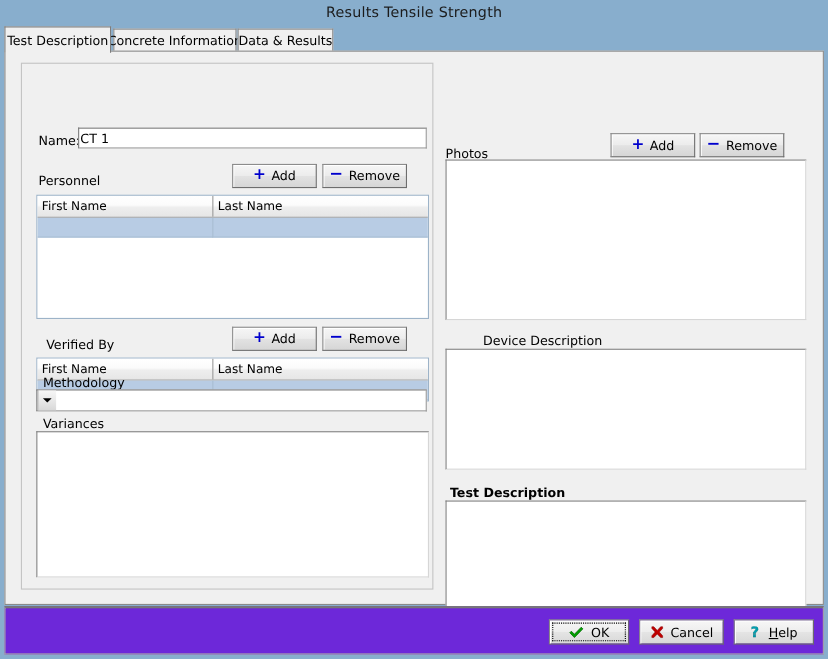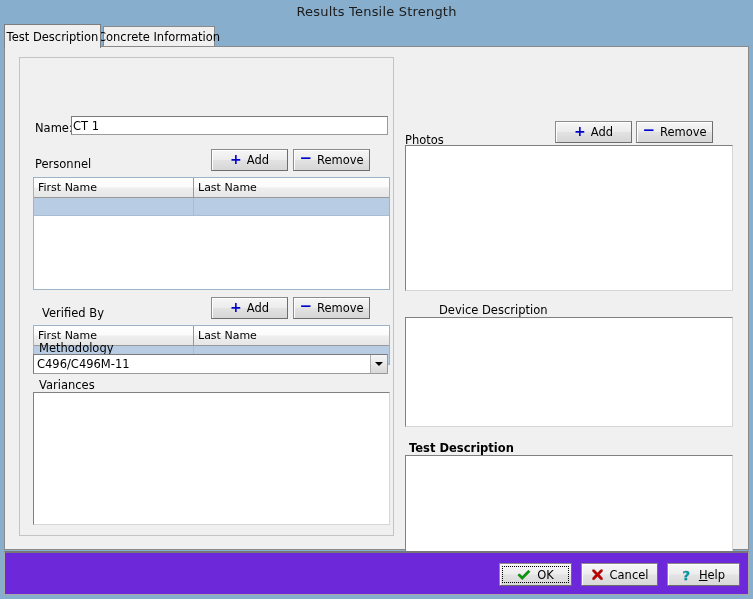--- a/index.html
+++ b/index.html
@@ -279,20 +279,23 @@
   <div class="titlebar">
     <span class="titlebar-text">Results Tensile Strength</span>
   </div>
 
   <div class="tabstrip">
     <div class="tab active" style="left:0px; width:97px;">
       <span>Test Description</span>
     </div>
     <div class="tab" style="left:99px; width:112px;">
       <span>Concrete Information</span>
+    </div>
+    <div class="tab" style="left:212px; width:87px;">
+      <span>Data &amp; Results</span>
     </div>
   </div>
 
   <div class="tabpage">
 
     <div class="groupbox" style="left:14px; top:10px; width:375px; height:479px;"></div>
 
     <div class="lbl" style="left:30px; top:74px;">Name:</div>
     <input class="textinput" style="left: 66px; top: 69px; width: 317px; height: 19px;" value="CT 1">
 
@@ -331,21 +334,20 @@
         <div class="cell" style="flex:1;">Last Name</div>
       </div>
       <div class="grid-row selected">
         <div class="cell" style="width:160px;"></div>
         <div class="cell" style="flex:1;"></div>
       </div>
     </div>
 
     <div class="lbl" style="left:34px; top:294px;">Methodology</div>
     <div class="combo" style="left:28px; top:307px; width:355px; height:20px;">
-      <span class="combo-text">C496/C496M-11</span>
       <span class="combo-btn">
         <span class="arrow-down"></span>
       </span>
     </div>
 
     <div class="lbl" style="left:34px; top:331px;">Variances</div>
     <div class="panel-white" style="left:28px; top:345px; width:357px; height:133px;">
       <span style="position:absolute;left:3px;top:2px;font-size:11.5px;"></span>
     </div>
 

